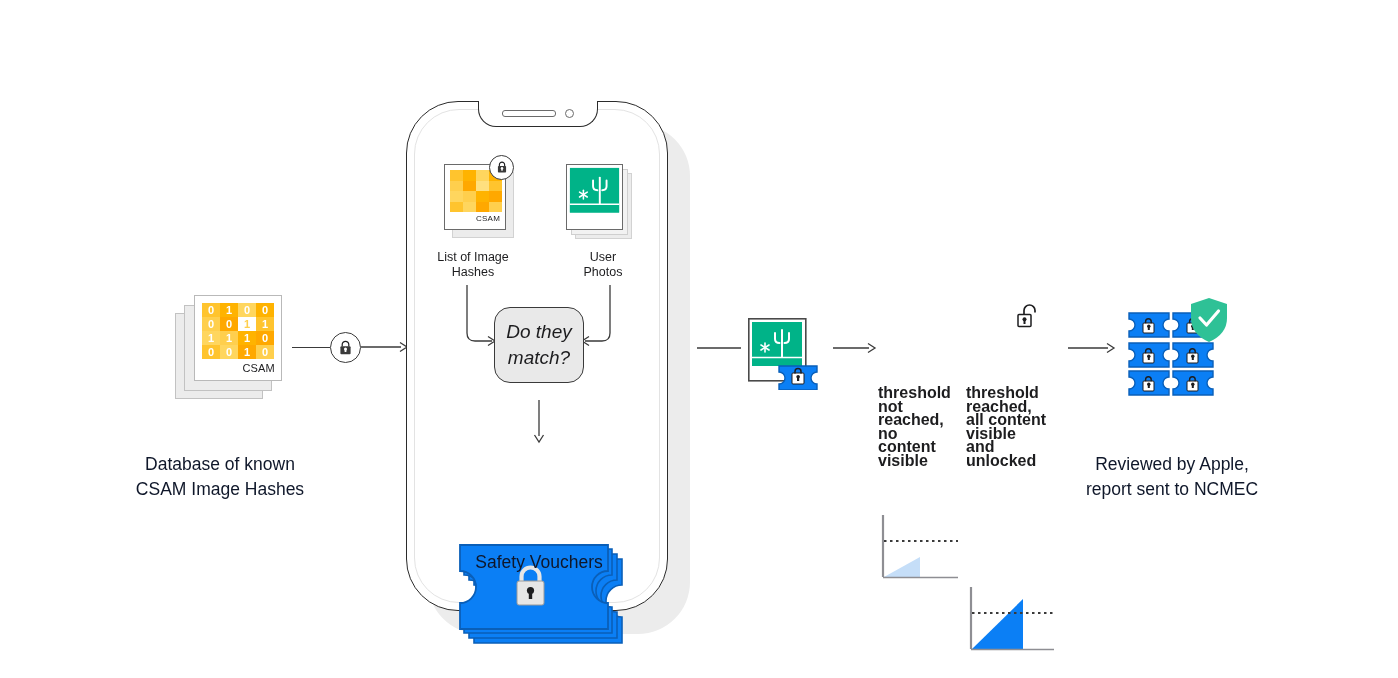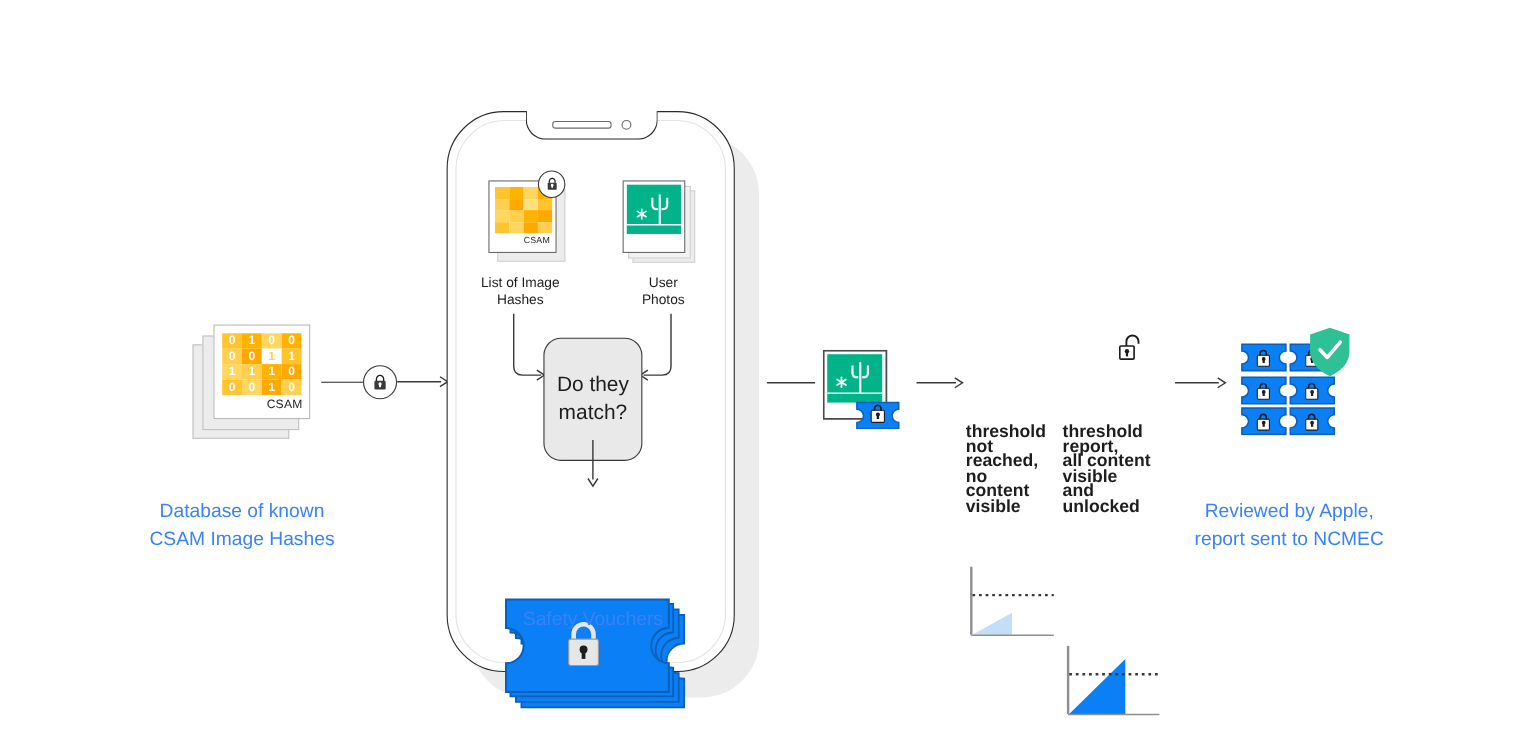--- a/index.html
+++ b/index.html
@@ -19,21 +19,21 @@
     overflow: hidden;
     background: #ffffff;
   }
   .abs { position: absolute; }
 
   
   .caption {
     text-align: center;
     font-size: 17.5px;
     line-height: 25px;
-    color: #3b82f6;
+    color: #0f172a;
     white-space: pre-line;
   }
   .small-label {
     text-align: center;
     font-size: 12.5px;
     line-height: 15px;
     color: #1d1d1f;
     white-space: pre-line;
   }
   .tiny-label {
@@ -287,21 +287,21 @@
 
   <svg class="abs" style="left:462px; top:285px;" width="40" height="70">
     <path d="M5 0 V48 q0 8 8 8 H30" fill="none" stroke="#3a3a3a" stroke-width="1.3"></path>
     <path d="M26 51.5 L33 56 L26 60.5" fill="none" stroke="#3a3a3a" stroke-width="1.3"></path>
   </svg>
   <svg class="abs" style="left:575px; top:285px;" width="40" height="70">
     <path d="M35 0 V48 q0 8 -8 8 H10" fill="none" stroke="#3a3a3a" stroke-width="1.3"></path>
     <path d="M14 51.5 L7 56 L14 60.5" fill="none" stroke="#3a3a3a" stroke-width="1.3"></path>
   </svg>
 
-  <div class="abs match-box" style="left:494px; top:307px; width:90px; height:112px;">Do they
+  <div class="abs match-box" style="left:494px; top:307px; width:90px; height:76px;font-style:italic;">Do they
 match?</div>
 
   <svg class="abs" style="left:529px; top:400px;" width="22" height="44">
     <line x1="10" y1="0" x2="10" y2="36" stroke="#3a3a3a" stroke-width="1.3"></line>
     <path d="M5.5 35 L10 42 L14.5 35" fill="none" stroke="#3a3a3a" stroke-width="1.3"></path>
   </svg>
 
   <div class="abs voucher-wrap" style="left:458px; top:438px; width:180px; height:104px;">
     <svg width="180" height="104" viewBox="0 0 180 104">
       <defs>
@@ -378,21 +378,21 @@
 content visible</div>
 
   <div class="abs mini-chart" style="left:966px; top:306px; width:90px; height:72px;">
     <svg width="90" height="72" viewBox="0 0 90 72">
       <polygon points="6,62 57,62 57,12" fill="#0b7ff5"></polygon>
       <line x1="5" y1="0" x2="5" y2="62" stroke="#8e8e93" stroke-width="2.2"></line>
       <line x1="5" y1="62.5" x2="88" y2="62.5" stroke="#8e8e93" stroke-width="1.4"></line>
       <line x1="6" y1="26" x2="88" y2="26" stroke="#3a3a3a" stroke-width="2.2" stroke-dasharray="2.5 3.5"></line>
     </svg>
   </div>
-  <div class="abs tiny-label" style="left:966px; top:386px; width:96px;">threshold report,
+  <div class="abs tiny-label" style="left:966px; top:386px; width:96px;">threshold reached,
 all content visible
 and unlocked</div>
 
   <div class="abs" style="left:1016px; top:303px; width:26px; height:28px;">
     <svg width="26" height="28" viewBox="0 0 26 28">
       <path d="M8 12 V7.5 a5.5 5.5 0 0 1 11 0 V9.5" fill="none" stroke="#1d1d1f" stroke-width="1.7"></path>
       <rect x="2" y="11.5" width="13" height="12" rx="1" fill="#ffffff" stroke="#1d1d1f" stroke-width="1.5"></rect>
       <rect x="7.5" y="16" width="2" height="5" fill="#1d1d1f"></rect>
       <circle cx="8.5" cy="16.3" r="2" fill="#1d1d1f"></circle>
     </svg>

